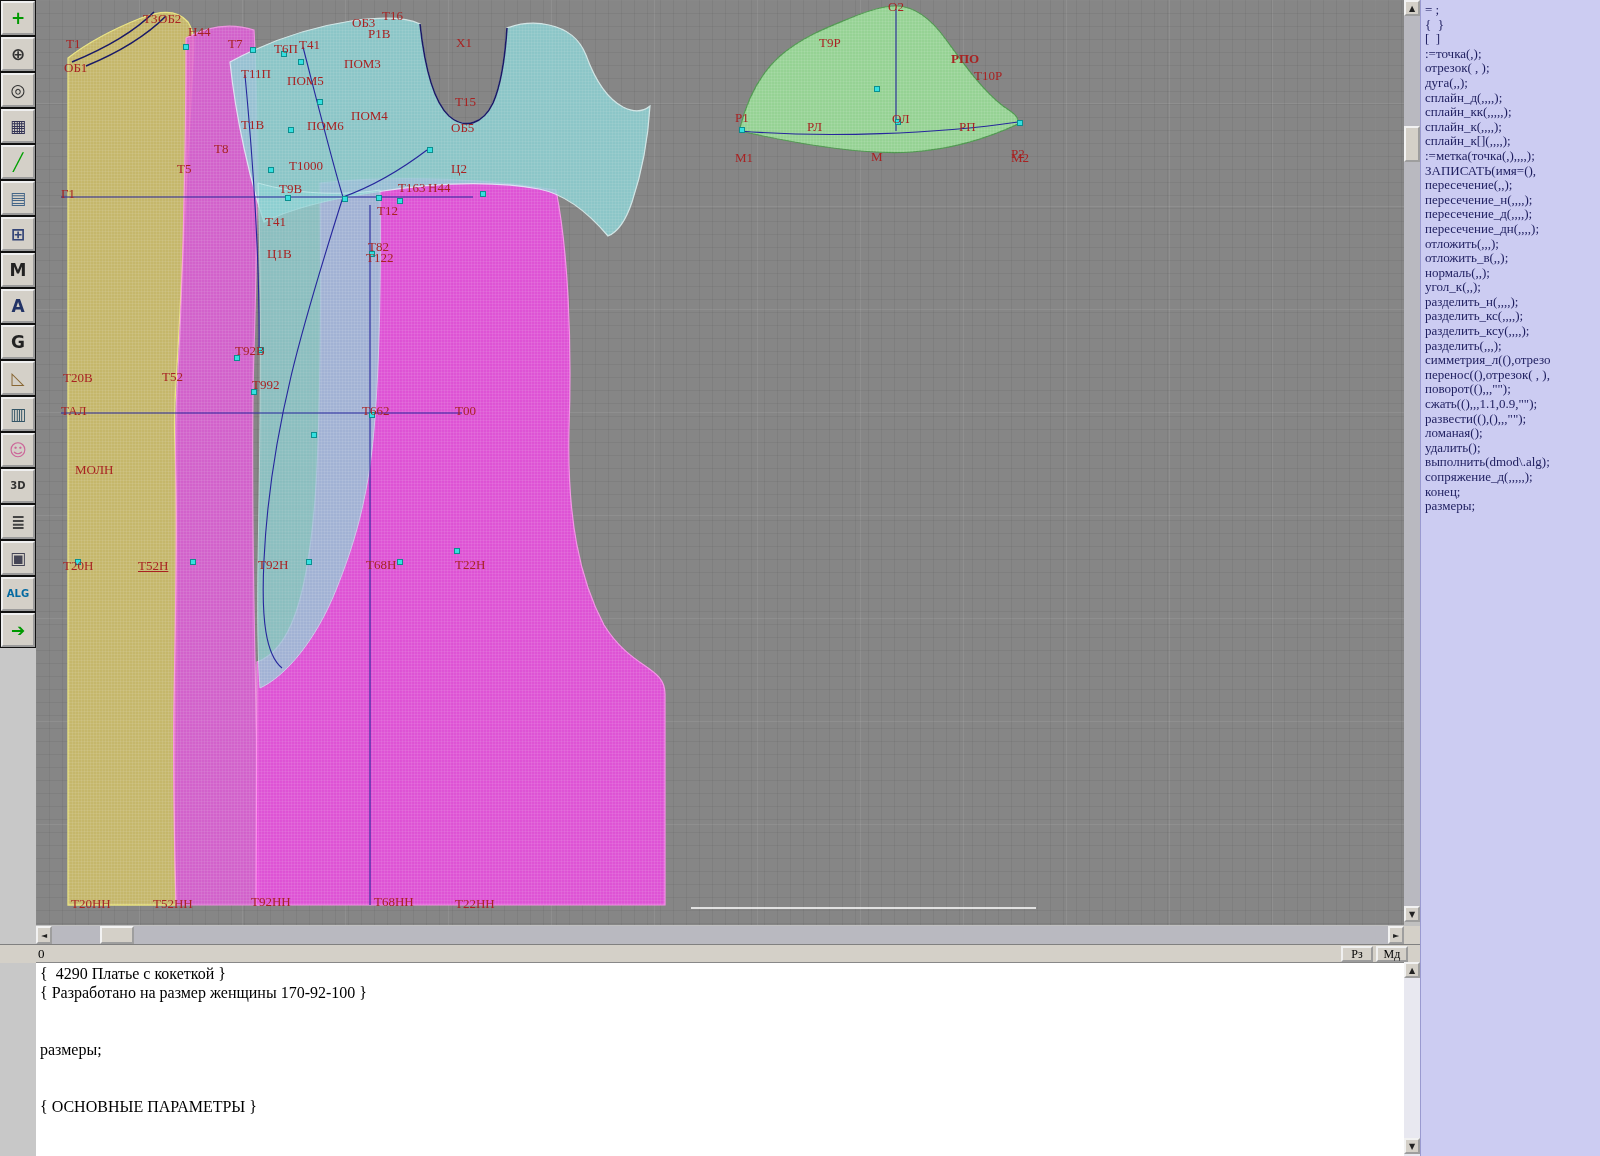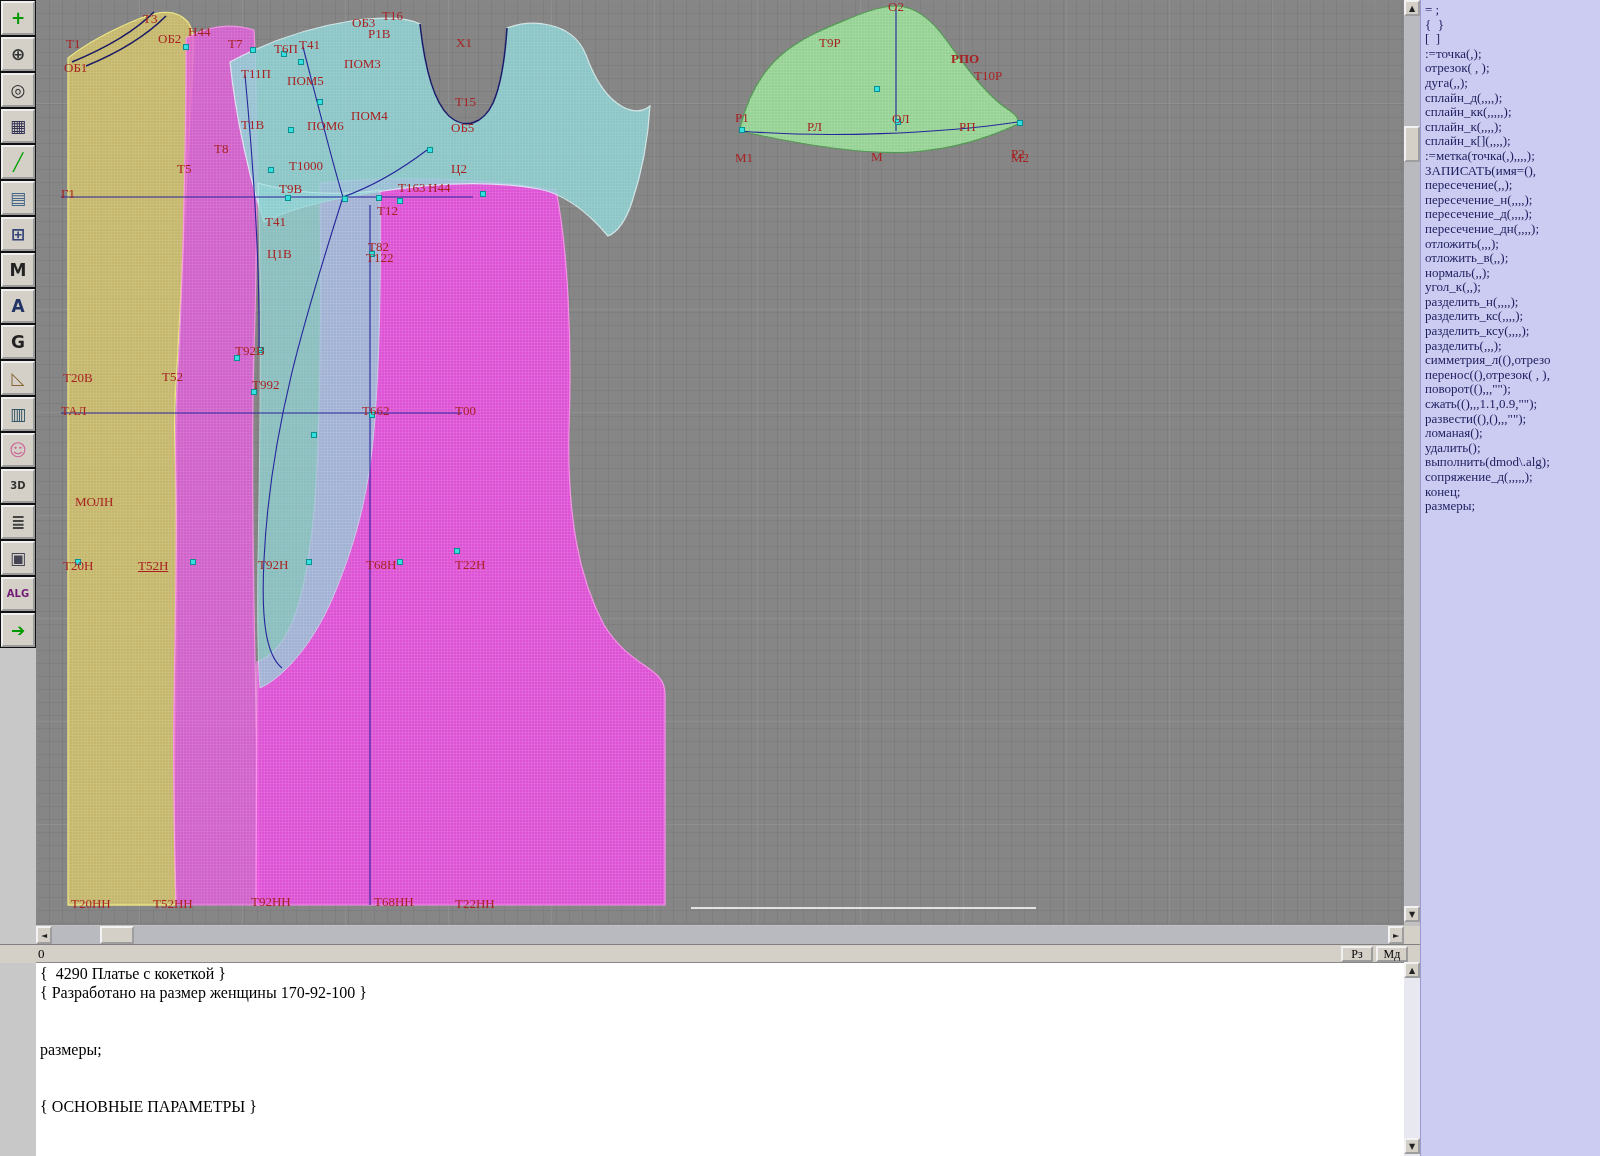--- a/index.html
+++ b/index.html
@@ -125,21 +125,21 @@
       </div>
 
       <div class="tb-btn" style="color: rgb(68, 68, 68);">
         <span class="glyph">≣</span>
       </div>
 
       <div class="tb-btn" style="color: rgb(68, 68, 85);">
         <span class="glyph">▣</span>
       </div>
 
-      <div class="tb-btn" style="color: #701a75;">
+      <div class="tb-btn" style="color: #0369a1;">
         <span class="glyph small">ALG</span>
       </div>
 
       <div class="tb-btn" style="color: rgb(0, 153, 0);">
         <span class="glyph">➔</span>
       </div>
     </div>
   <div id="toolbar-rest"></div>
 
   <div id="canvas">
@@ -230,21 +230,21 @@
         <i class="marker" style="left: 271px; top: 560px;"></i>
         <i class="marker" style="left: 155px; top: 560px;"></i>
         <i class="marker" style="left: 40px; top: 560px;"></i>
       </div>
 
     <div id="labels">
 
     <span class="pt-label" style="left: 30px; top: 37px;">Т1</span>
         <span class="pt-label" style="left: 28px; top: 61px;">ОБ1</span>
         <span class="pt-label" style="left: 107px; top: 12px;">Т3</span>
-        <span class="pt-label" style="left: 122px; top: 32px;">ОБ2</span>
+        <span class="pt-label" style="left: 122px; top: 12px;">ОБ2</span>
         <span class="pt-label" style="left: 152px; top: 25px;">Н44</span>
         <span class="pt-label" style="left: 192px; top: 37px;">Т7</span>
         <span class="pt-label" style="left: 238px; top: 42px;">Т6П</span>
         <span class="pt-label" style="left: 263px; top: 38px;">Т41</span>
         <span class="pt-label" style="left: 316px; top: 16px;">ОБ3</span>
         <span class="pt-label" style="left: 346px; top: 9px;">Т16</span>
         <span class="pt-label" style="left: 332px; top: 27px;">Р1В</span>
         <span class="pt-label" style="left: 420px; top: 36px;">Х1</span>
         <span class="pt-label" style="left: 205px; top: 67px;">Т11П</span>
         <span class="pt-label" style="left: 251px; top: 74px;">ПОМ5</span>
@@ -267,21 +267,21 @@
         <span class="pt-label" style="left: 341px; top: 204px;">Т12</span>
         <span class="pt-label" style="left: 332px; top: 240px;">Т82</span>
         <span class="pt-label" style="left: 330px; top: 251px;">Т122</span>
         <span class="pt-label" style="left: 199px; top: 344px;">Т92В</span>
         <span class="pt-label" style="left: 27px; top: 371px;">Т20В</span>
         <span class="pt-label" style="left: 126px; top: 370px;">Т52</span>
         <span class="pt-label" style="left: 216px; top: 378px;">Т992</span>
         <span class="pt-label" style="left: 25px; top: 404px;">ТАЛ</span>
         <span class="pt-label" style="left: 326px; top: 404px;">Т662</span>
         <span class="pt-label" style="left: 419px; top: 404px;">Т00</span>
-        <span class="pt-label" style="left: 39px; top: 463px; margin-top: 32px;">МОЛН</span>
+        <span class="pt-label" style="left: 39px; top: 463px;">МОЛН</span>
         <span class="pt-label" style="left: 27px; top: 559px;">Т20Н</span>
         <span class="pt-label" style="left: 102px; top: 559px; text-decoration: underline;">Т52Н</span>
         <span class="pt-label" style="left: 222px; top: 558px;">Т92Н</span>
         <span class="pt-label" style="left: 330px; top: 558px;">Т68Н</span>
         <span class="pt-label" style="left: 419px; top: 558px;">Т22Н</span>
         <span class="pt-label" style="left: 35px; top: 897px;">Т20НН</span>
         <span class="pt-label" style="left: 117px; top: 897px;">Т52НН</span>
         <span class="pt-label" style="left: 215px; top: 895px;">Т92НН</span>
         <span class="pt-label" style="left: 338px; top: 895px;">Т68НН</span>
         <span class="pt-label" style="left: 419px; top: 897px;">Т22НН</span>

